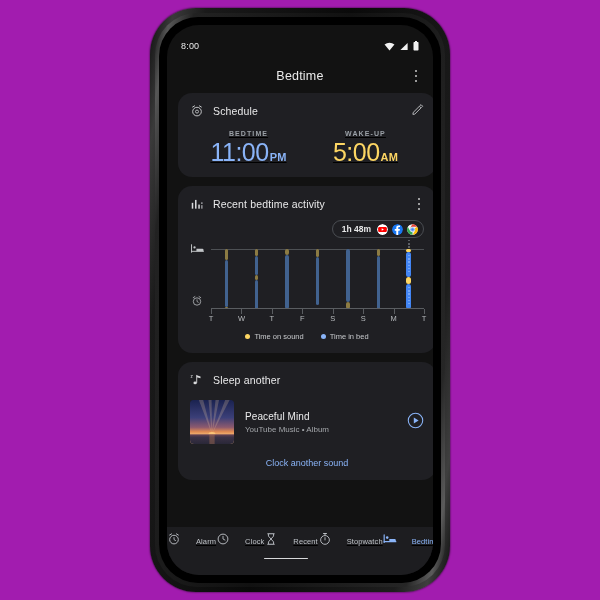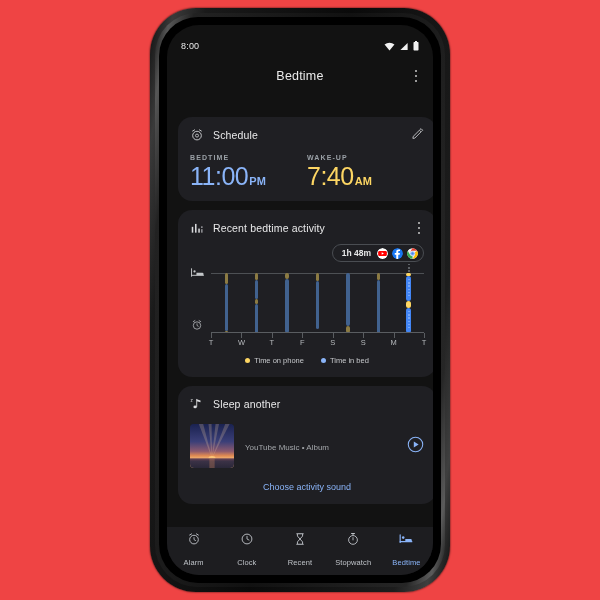--- a/index.html
+++ b/index.html
@@ -2,21 +2,21 @@
 <html><head>
 <meta charset="utf-8">
 <style>
   * { box-sizing: border-box; margin: 0; padding: 0; }
   html, body {
     width: 600px; height: 600px;
     background: #ffffff;
     font-family: "Liberation Sans", sans-serif;
     overflow: hidden;
   }
-  #stage { position: relative; width: 600px; height: 600px; background:#ef4444; }
+  #stage { position: relative; width: 600px; height: 600px; background:#a21caf; }
 
   
   .phone-outer {
     position: absolute; left: 150px; top: 8px;
     width: 300px; height: 584px;
     border-radius: 46px;
     background: linear-gradient(100deg,#0d0d0d 0%,#3a3a3a 6%,#1a1a1a 14%,#0a0a0a 50%,#1d1d1d 86%,#3f3f3f 94%,#0c0c0c 100%);
     box-shadow: 0 0 2px rgba(0,0,0,.9);
   }
   .phone-band {
@@ -73,35 +73,34 @@
   .overflow-dots {
     position:absolute; right:12px; top:50%; transform:translateY(-50%);
     display:flex; flex-direction:column; gap:2.4px; padding:4px; cursor:pointer;
   }
   .overflow-dots i { width:2.4px; height:2.4px; border-radius:50%; background:#c8c8c8; display:block; }
 
   
   .content {
     position:absolute; top:68px; left:0; width:280px; height:455px;
     padding: 0 11px;
-    margin-top: 24px;
   }
   .card {
     background:#1f1f23;
     border-radius: 14px;
     margin-bottom: 9px;
     padding: 11px 12px 12px 12px;
   }
   .card-head { display:flex; align-items:center; gap:9px; position:relative; }
   .card-title { color:#e9e9ea; font-size:10.5px; letter-spacing:.15px; }
   .card-action { position:absolute; right:0; top:50%; transform:translateY(-50%); cursor:pointer; }
 
   
   .sched-times { display:flex; margin-top:12px; }
-  .sched-col { flex:1; text-align:left; }
+  .sched-col { flex:1; text-align:center;text-decoration:underline; }
   .sched-label { font-size:7px; color:#9aa0a6; letter-spacing:1.1px; font-weight:700; }
   .sched-time { margin-top:3px; line-height:1; white-space:nowrap; }
   .sched-big { font-size:25px; letter-spacing:-.5px; }
   .sched-ampm { font-size:11px; font-weight:700; margin-left:1px; letter-spacing:.2px; }
   .bedtime-c { color:#8ab4f8; }
   .wake-c { color:#fdd663; }
   .sched-sub { margin-top:13px; text-align:center; color:#d6d7d9; font-size:9px; letter-spacing:.1px; }
 
   
   .chip-row { display:flex; justify-content:flex-end; margin-top:9px; }
@@ -154,21 +153,21 @@
   .sound-sub { color:#a3a6aa; font-size:8px; margin-top:3px; }
   .play-btn { flex:none; cursor:pointer; }
   .choose-link { text-align:center; margin-top:14px; color:#8ab4f8; font-size:9px; cursor:pointer; }
 
   
   .bottomnav {
     position:absolute; bottom:0; left:0; width:266px; height:48px;
     background:#1d1d20;
     display:flex; align-items:flex-start; padding-top:5px;
   }
-  .nav-item { flex:1; display:flex; flex-direction:column; align-items:center; gap:8px; cursor:pointer; position:relative; }
+  .nav-item { flex:1; display:flex; flex-direction:row; align-items:center; gap:15px; cursor:pointer; position:relative;text-decoration:underline; }
   .nav-label { font-size:7.5px; color:#bdc1c6; letter-spacing:.1px; }
   .nav-item.active .nav-label { color:#8ab4f8; }
   .nav-underline { position:absolute; bottom:-9px; width:44px; height:1.4px; background:#d8d9db; border-radius:1px; }
 </style>
 </head>
 <body>
 
 <div id="stage">
 
   <div class="phone-outer"></div>
@@ -226,21 +225,21 @@
         <div class="sched-times">
           <div class="sched-col">
             <div class="sched-label">BEDTIME</div>
             <div class="sched-time">
               <span class="sched-big bedtime-c">11:00</span><span class="sched-ampm bedtime-c">PM</span>
             </div>
           </div>
           <div class="sched-col">
             <div class="sched-label">WAKE-UP</div>
             <div class="sched-time">
-              <span class="sched-big wake-c">7:40</span><span class="sched-ampm wake-c">AM</span>
+              <span class="sched-big wake-c">5:00</span><span class="sched-ampm wake-c">AM</span>
             </div>
           </div>
         </div>
 
       </div>
 
       <div class="card">
         <div class="card-head">
           <svg width="14" height="14" viewBox="0 0 24 24">
             <rect x="3" y="10" width="2.6" height="10" fill="#d9dadd"></rect>
@@ -352,21 +351,21 @@
                 <div class="xlabel" style="left: 71.4286%;">S</div>
                 <div class="xlabel" style="left: 85.7143%;">M</div>
                 <div class="xlabel" style="left: 100%;">T</div>
               </div>
           </div>
         </div>
 
         <div class="legend" id="legend-layer">
             <div class="legend-item">
               <span class="legend-dot" style="background: rgb(253, 214, 99);"></span>
-              <span class="legend-text">Time on phone</span>
+              <span class="legend-text">Time on sound</span>
             </div>
             <div class="legend-item">
               <span class="legend-dot" style="background: rgb(138, 180, 248);"></span>
               <span class="legend-text">Time in bed</span>
             </div>
           </div>
       </div>
 
       <div class="card">
         <div class="card-head">
@@ -402,31 +401,32 @@
                 <path d="M50 78 L42 0 L49 0 Z"></path>
                 <path d="M50 78 L58 0 L66 0 Z"></path>
                 <path d="M50 78 L80 0 L90 0 Z"></path>
               </g>
               <ellipse cx="50" cy="78" rx="8" ry="5" fill="#ffca7a" opacity="0.85"></ellipse>
               <rect y="78" width="100" height="22" fill="url(#seag)"></rect>
               <rect x="44" y="78" width="12" height="22" fill="#c8825c" opacity="0.35"></rect>
             </svg>
           </div>
           <div class="sound-meta">
+            <div class="sound-title">Peaceful Mind</div>
             <div class="sound-sub">YouTube Music • Album</div>
           </div>
           <span class="play-btn">
             <svg width="17" height="17" viewBox="0 0 24 24">
               <circle cx="12" cy="12" r="10.2" fill="none" stroke="#8ab4f8" stroke-width="1.5"></circle>
               <path d="M9.6 7.6 L16.4 12 L9.6 16.4 Z" fill="#8ab4f8"></path>
             </svg>
           </span>
         </div>
 
-        <div class="choose-link">Choose activity sound</div>
+        <div class="choose-link">Clock another sound</div>
       </div>
 
     </div>
 
     <div class="bottomnav" id="bottom-nav">
         <div class="nav-item">
           <span><svg width="14" height="14" viewBox="0 0 24 24">
               <circle cx="12" cy="13" r="7.4" fill="none" stroke="#bdc1c6" stroke-width="1.6"></circle>
               <path d="M12 9.6 V13 L14.6 14.6" stroke="#bdc1c6" stroke-width="1.5" fill="none" stroke-linecap="round"></path>
               <path d="M4.5 5.2 L7.8 3.2 M19.5 5.2 L16.2 3.2" stroke="#bdc1c6" stroke-width="1.6" stroke-linecap="round"></path>

